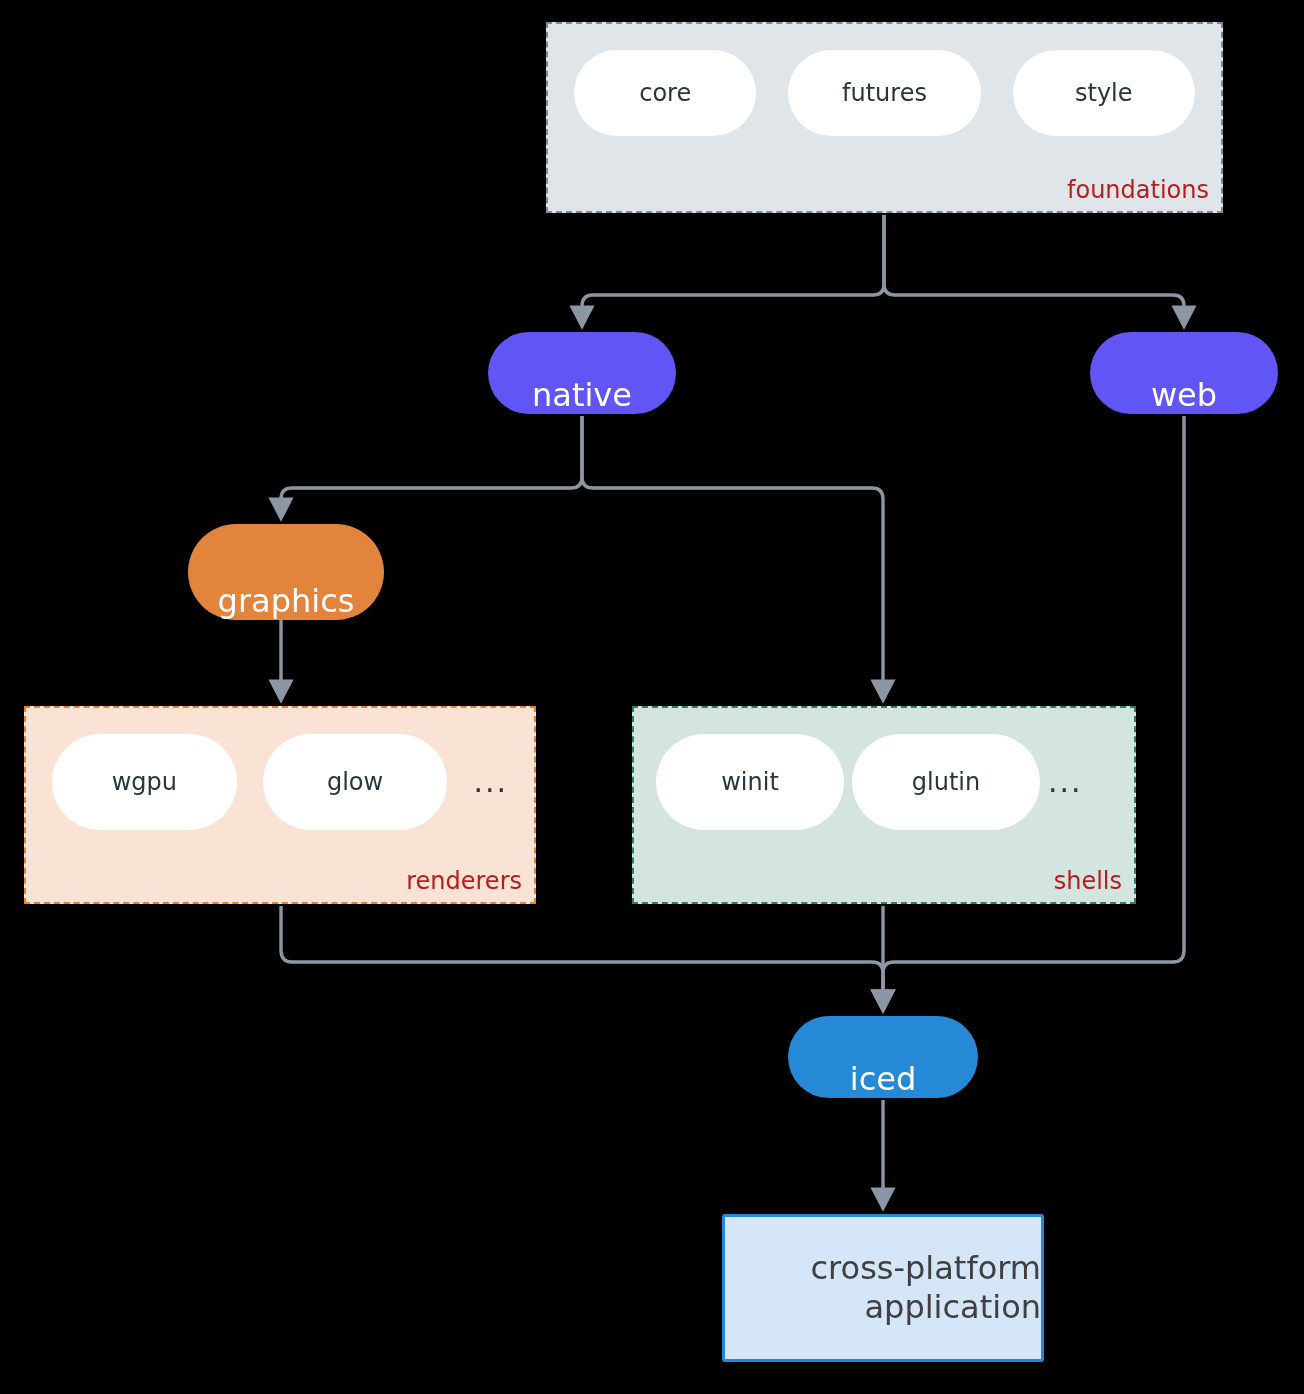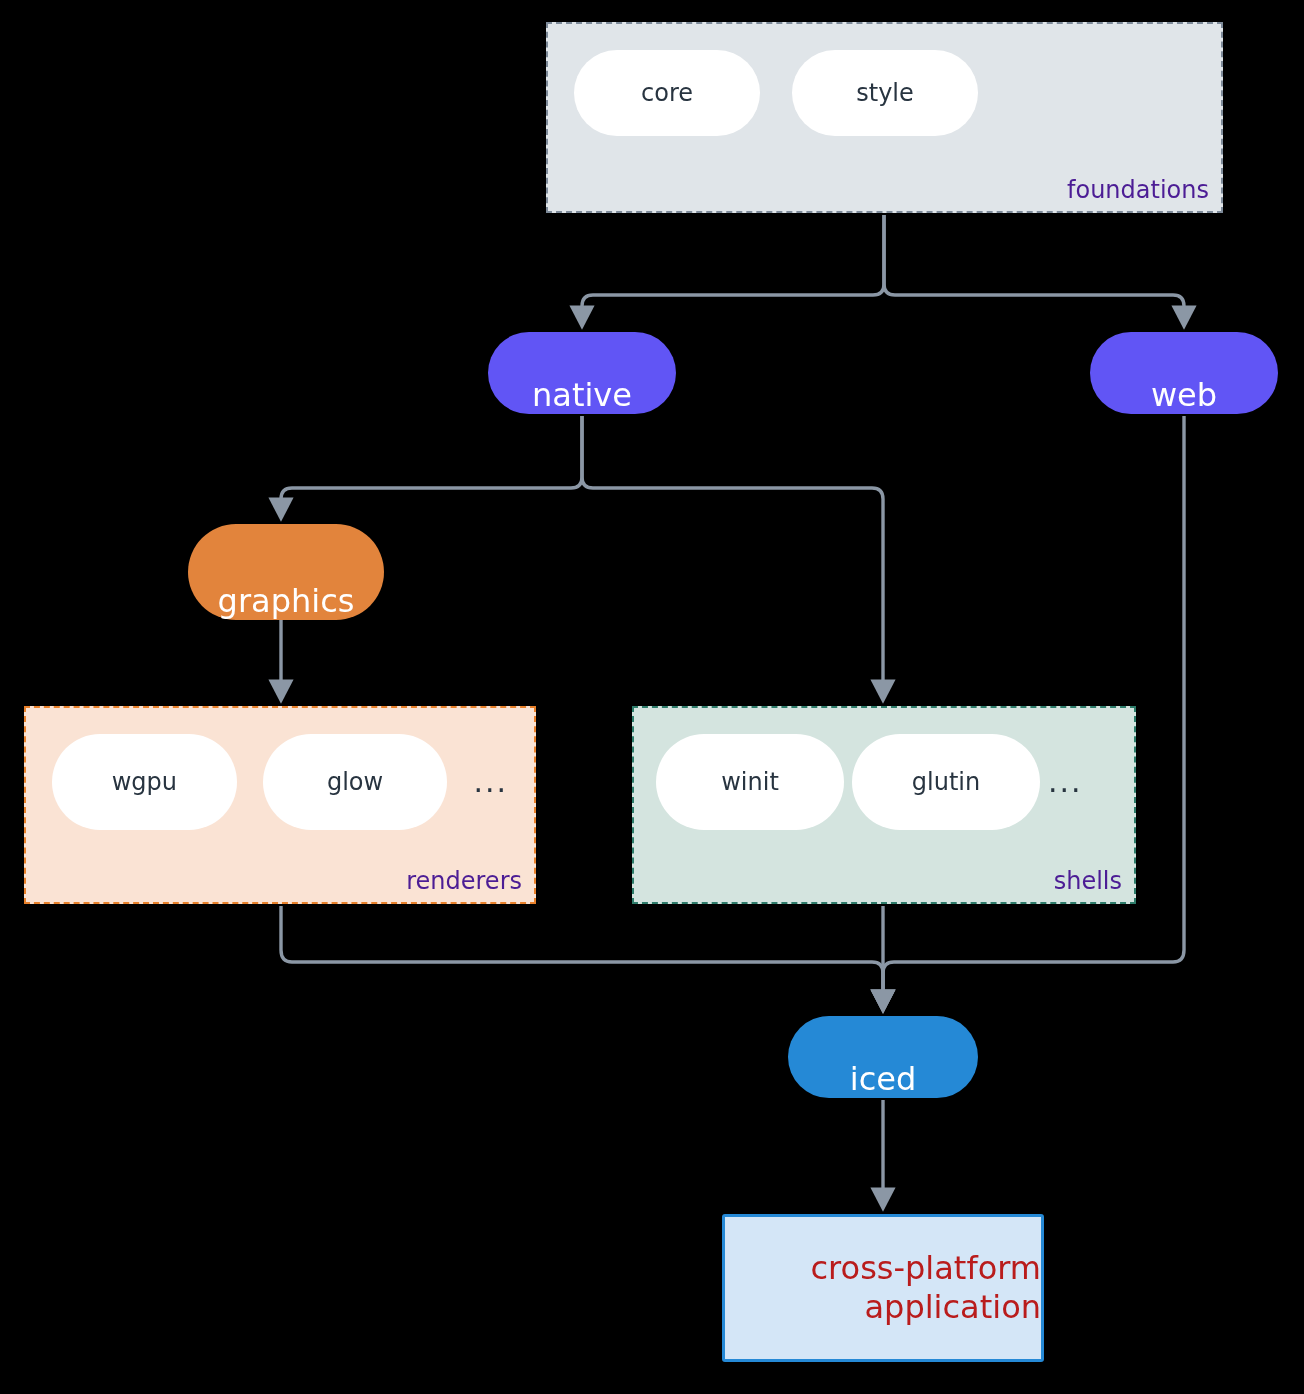--- a/index.html
+++ b/index.html
@@ -50,21 +50,21 @@
     left: 632px;  top: 706px;
     width: 504px; height: 198px;
     background: #d4e4df;
     border: 2px dashed #2e7d6b;
   }
   .group-label {
     position: absolute;
     right: 12px;
     bottom: 6px;
     font-size: 24px;
-    color: #4c1d95;
+    color: #b91c1c;
     white-space: nowrap;
     line-height: 1.2;
   }
   .group-row {
     position: absolute;
     left: 0; right: 0;
     display: flex;
     align-items: center;
   }
 
@@ -121,21 +121,21 @@
     left: 788px; top: 1016px;
     width: 190px; height: 82px;
     background: #2589d6;
   }
   .node-app {
     left: 722px; top: 1214px;
     width: 322px; height: 148px;
     background: #d4e6f7;
     border: 3px solid #2589d6;
     border-radius: 3px;
-    color: #b91c1c;
+    color: #404040;
     font-size: 32px;
     flex-direction: column;
     line-height: 1.22;
     text-align: center;
   }
 </style>
 </head>
 <body>
 
 <div id="diagram">
@@ -164,20 +164,23 @@
 
       <path d="M883,1100 L883,1207" marker-end="url(#arrow)"></path>
     </g>
   </svg>
 
   <div class="group group-foundations">
     <div class="group-row" style="top:26px; height:86px; padding:0 26px; gap:32px;">
       <div class="pill-white" style="width:186px; height:86px;">
         <span>core</span>
       </div>
+      <div class="pill-white" style="width:196px; height:86px;">
+        <span>futures</span>
+      </div>
       <div class="pill-white" style="width:186px; height:86px;">
         <span>style</span>
       </div>
     </div>
     <div class="group-label">foundations</div>
   </div>
 
   <div class="group group-renderers">
     <div class="group-row" style="top:26px; height:96px; padding:0 26px; gap:26px;">
       <div class="pill-white" style="width:186px; height:96px;">

